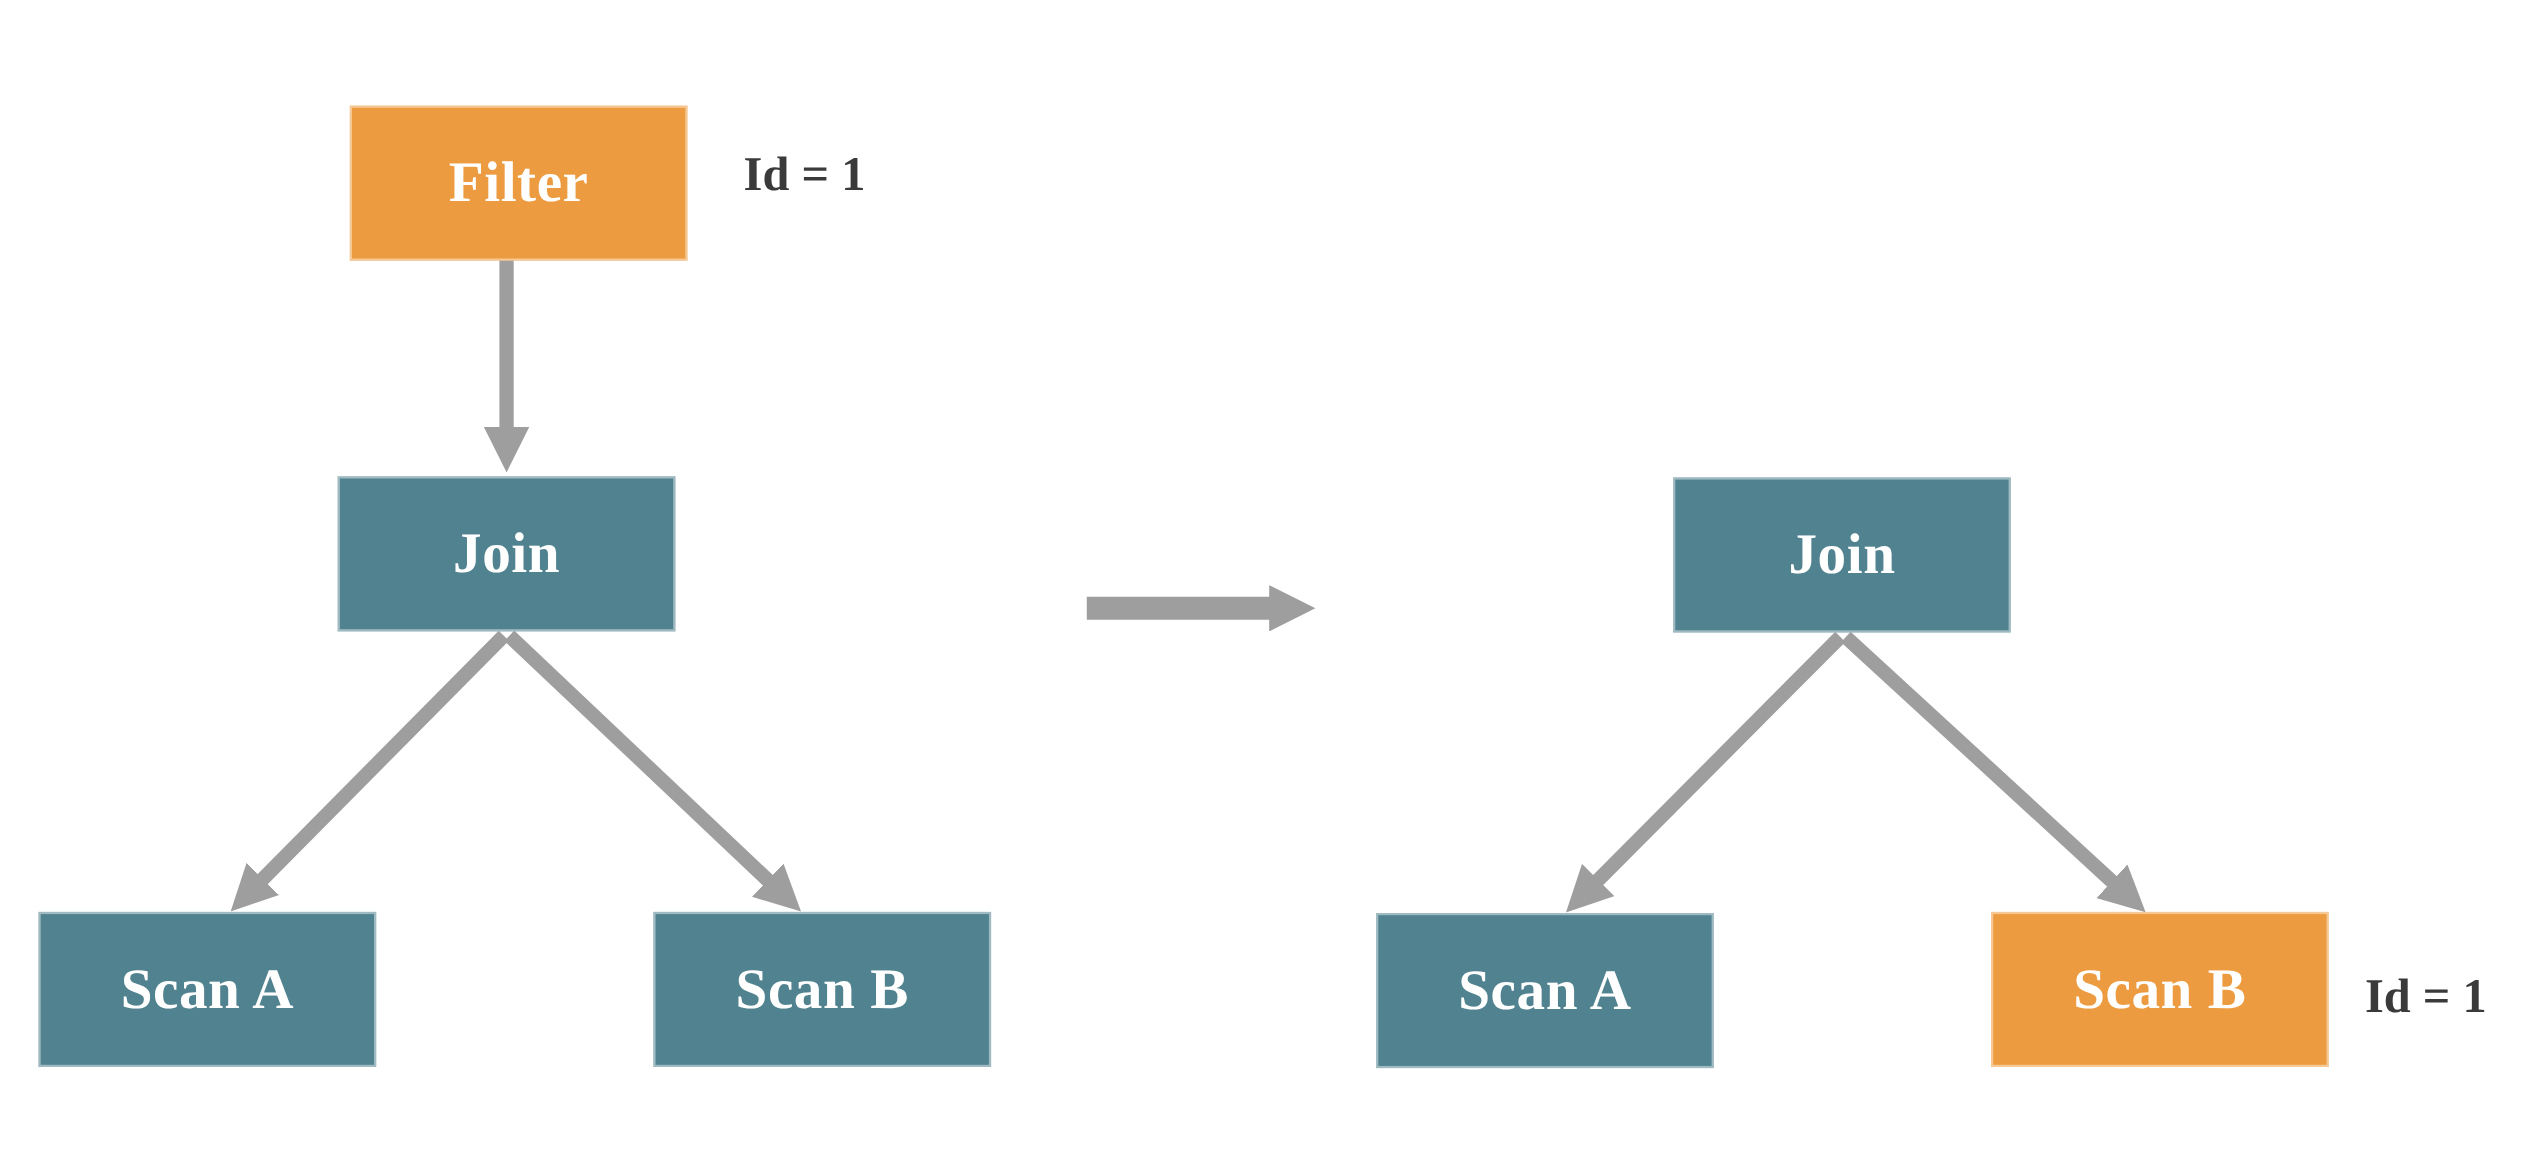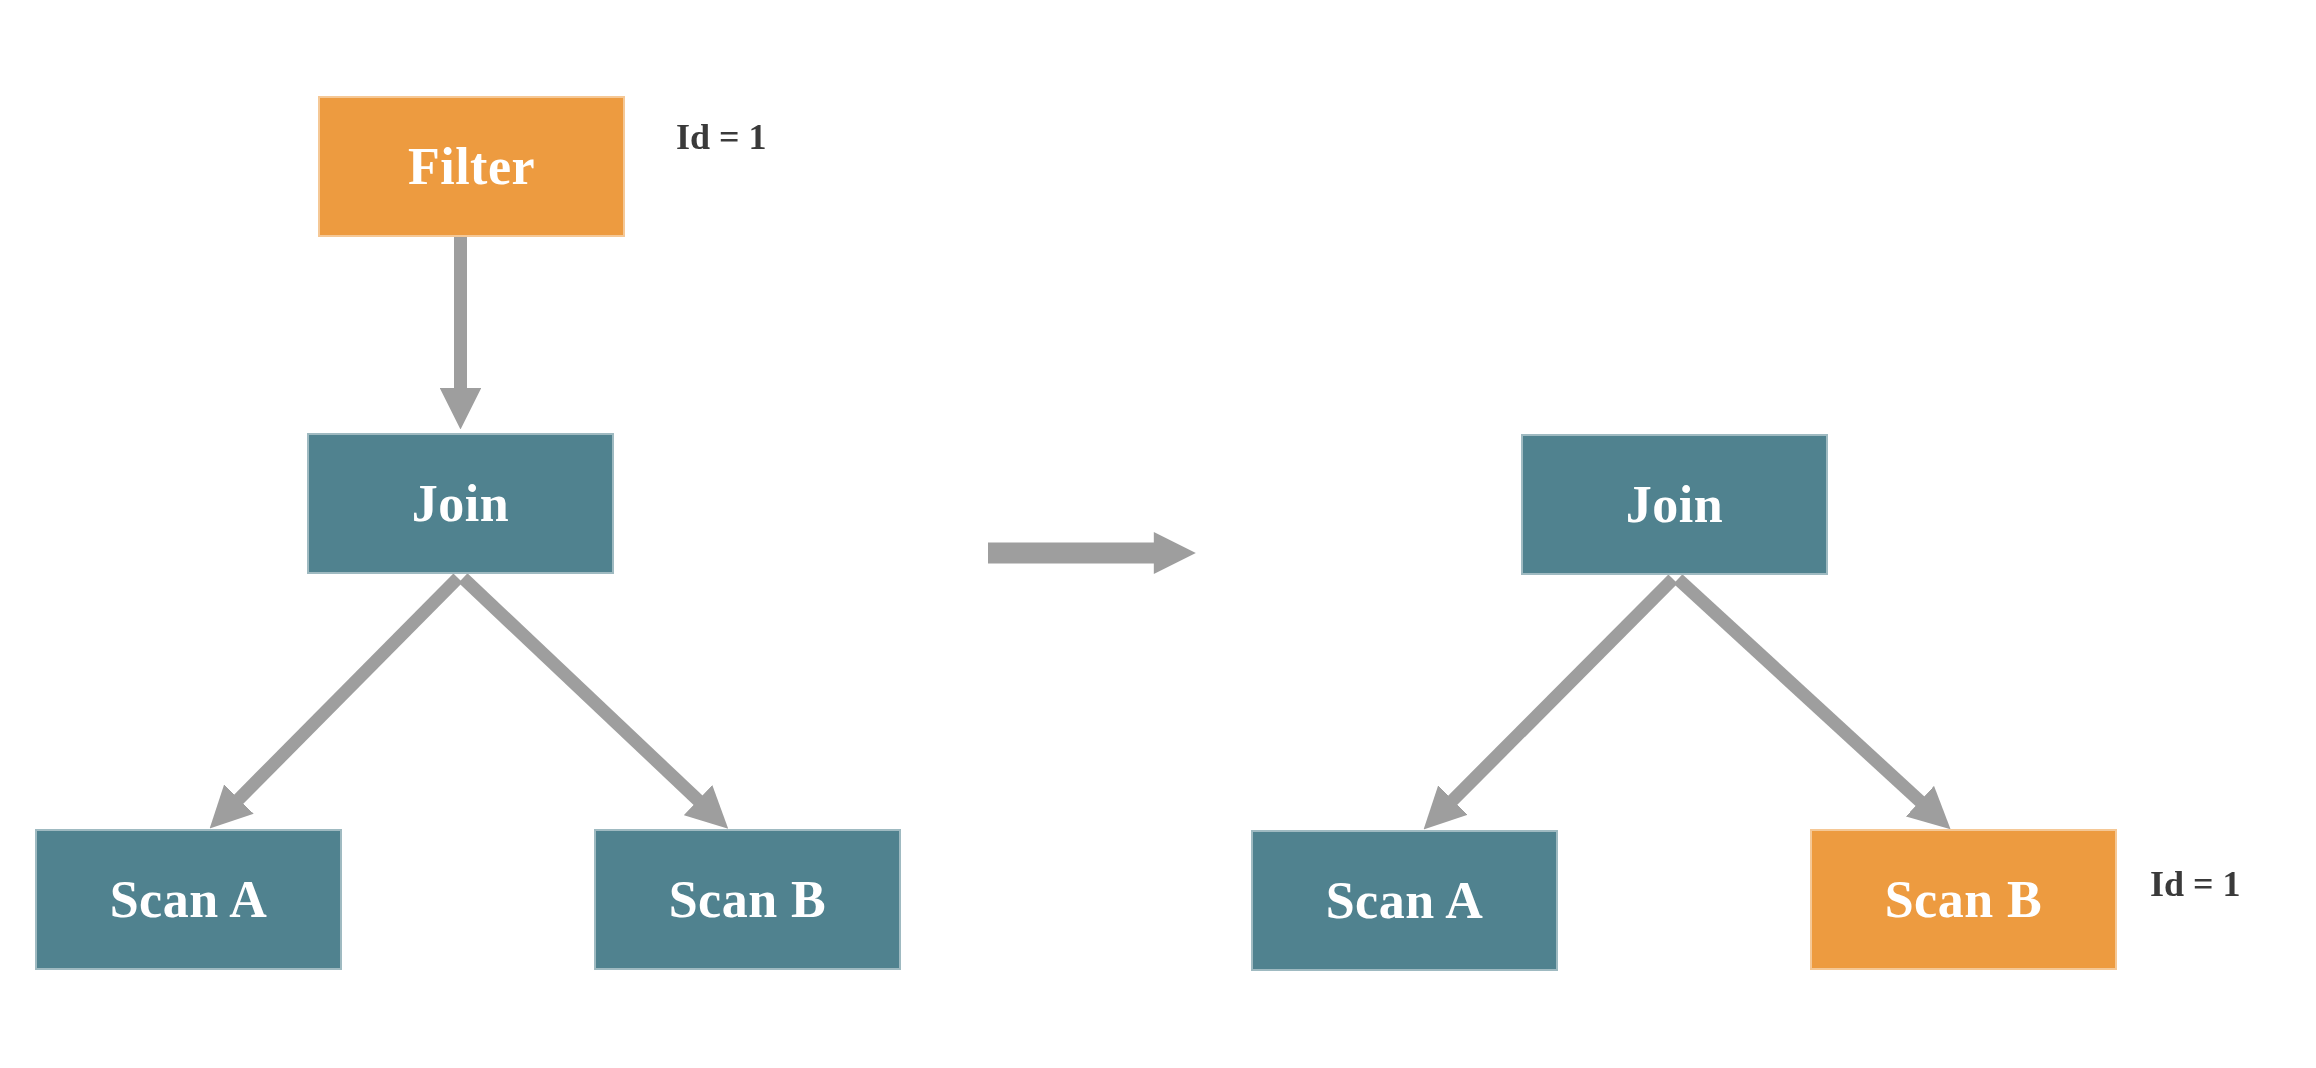--- a/index.html
+++ b/index.html
@@ -30,23 +30,24 @@
   .box .label {
     font-weight: bold;
     font-size: 52px;
     color: #ffffff;
     white-space: nowrap;
     letter-spacing: 0.5px;
   }
   .annotation {
     position: absolute;
     font-weight: bold;
-    font-size: 36px;
+    font-size: 44px;
     line-height: 52px;
     white-space: nowrap;
+    margin-top: 22px;
   }
   
   #filter-left  { left: 318px;  top: 67px; margin-top: 29px;  }
   #join-left    { left: 307px;  top: 433px; }
   #scan-a-left  { left: 35px;   top: 829px; }
   #scan-b-left  { left: 594px;  top: 829px; }
   #join-right   { left: 1521px; top: 434px; }
   #scan-a-right { left: 1251px; top: 830px; }
   #scan-b-right { left: 1810px; top: 829px; }
   #id-left      { left: 676px;  top: 111px; }

